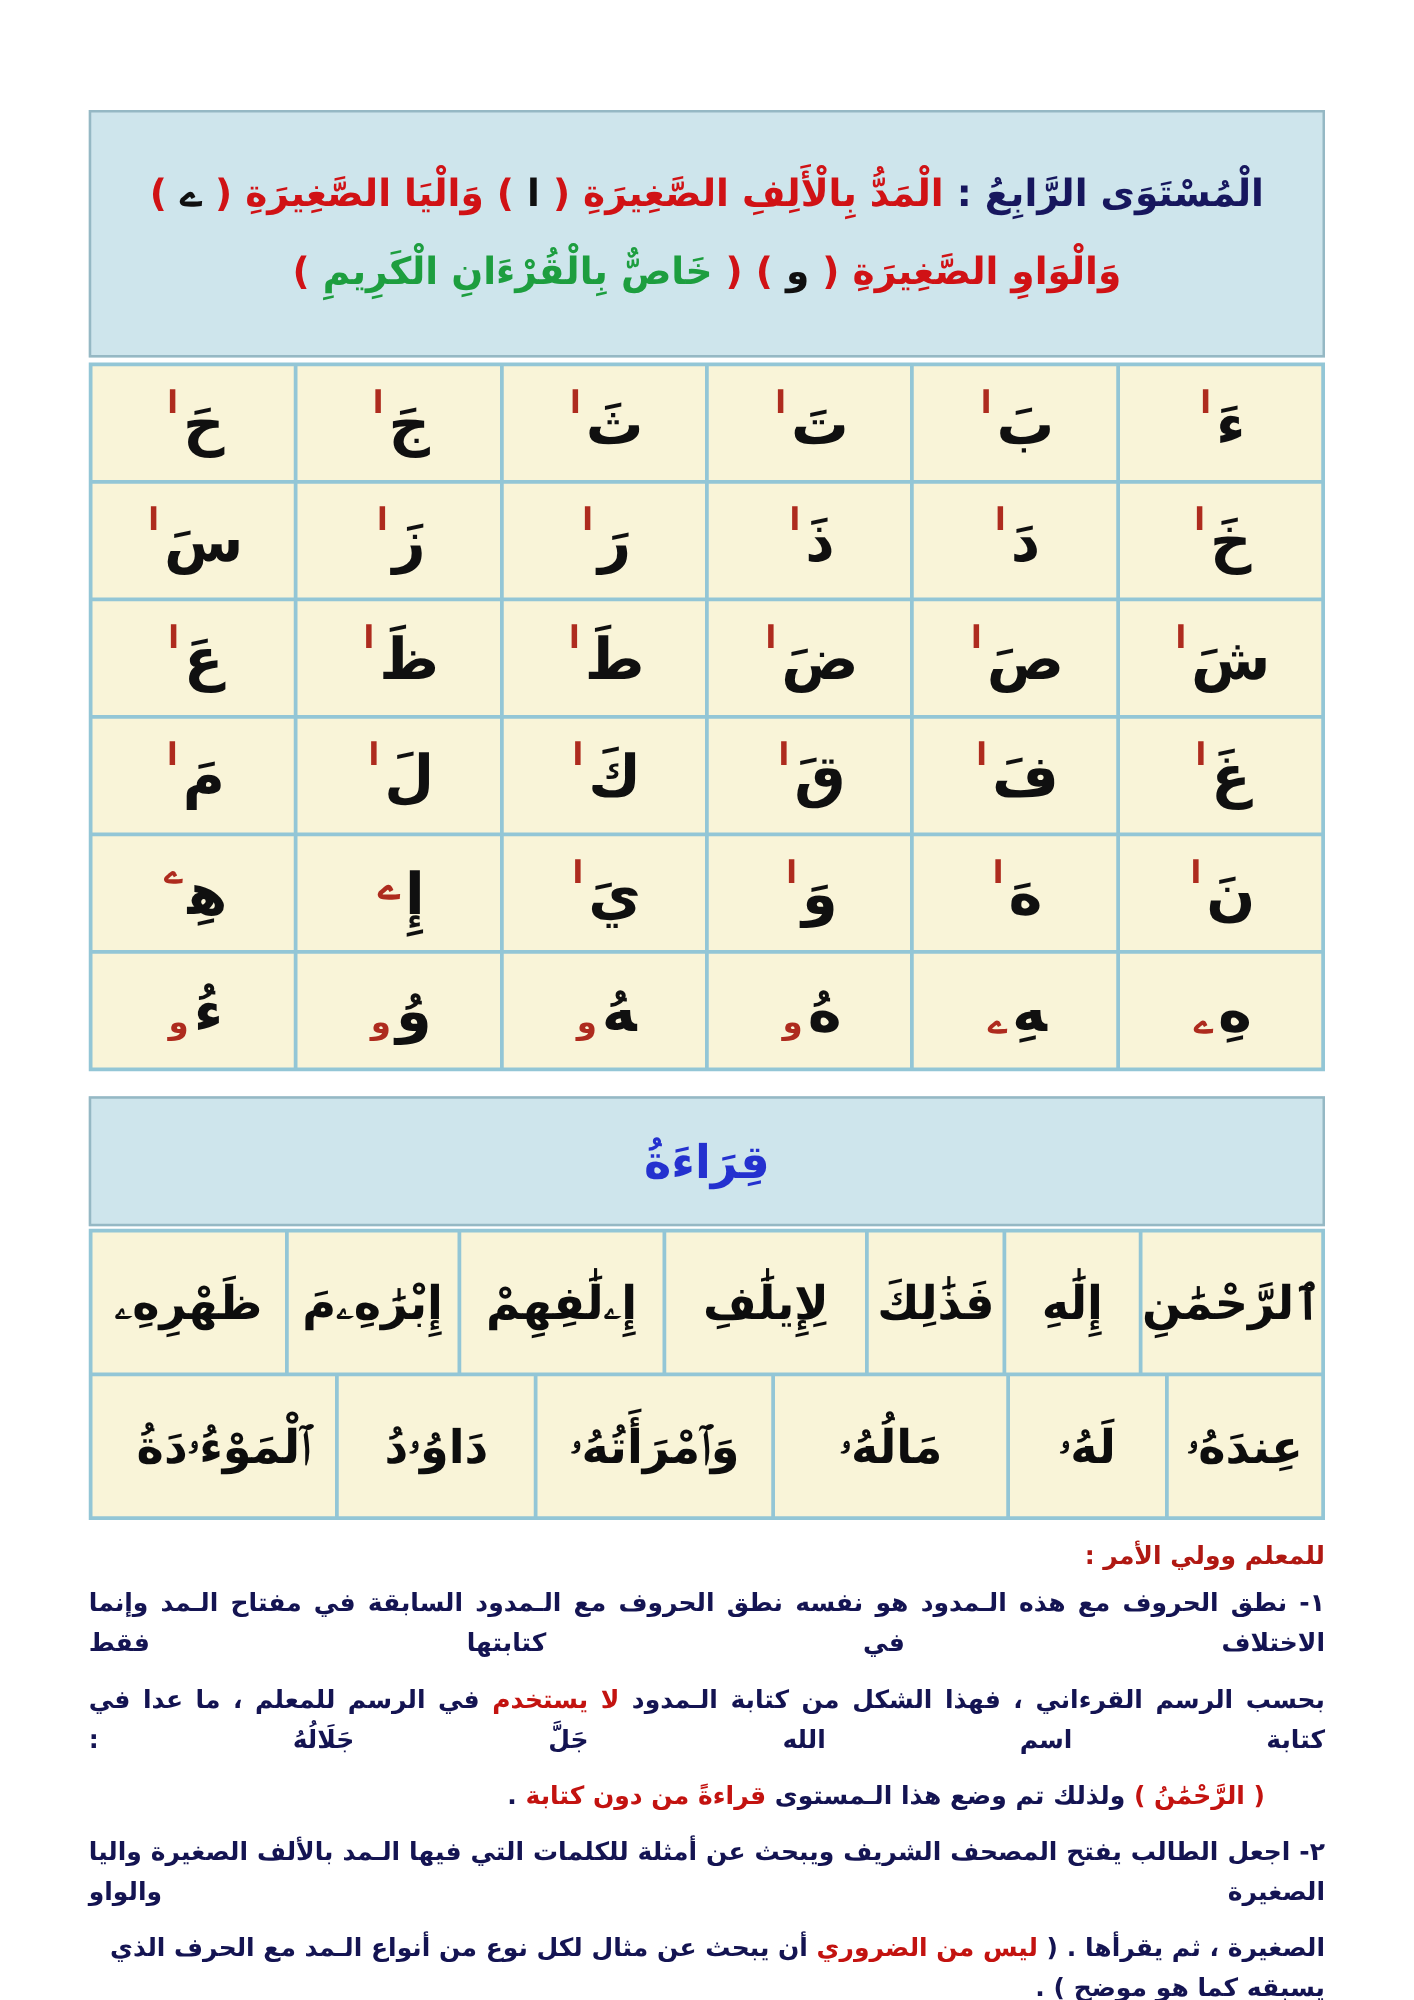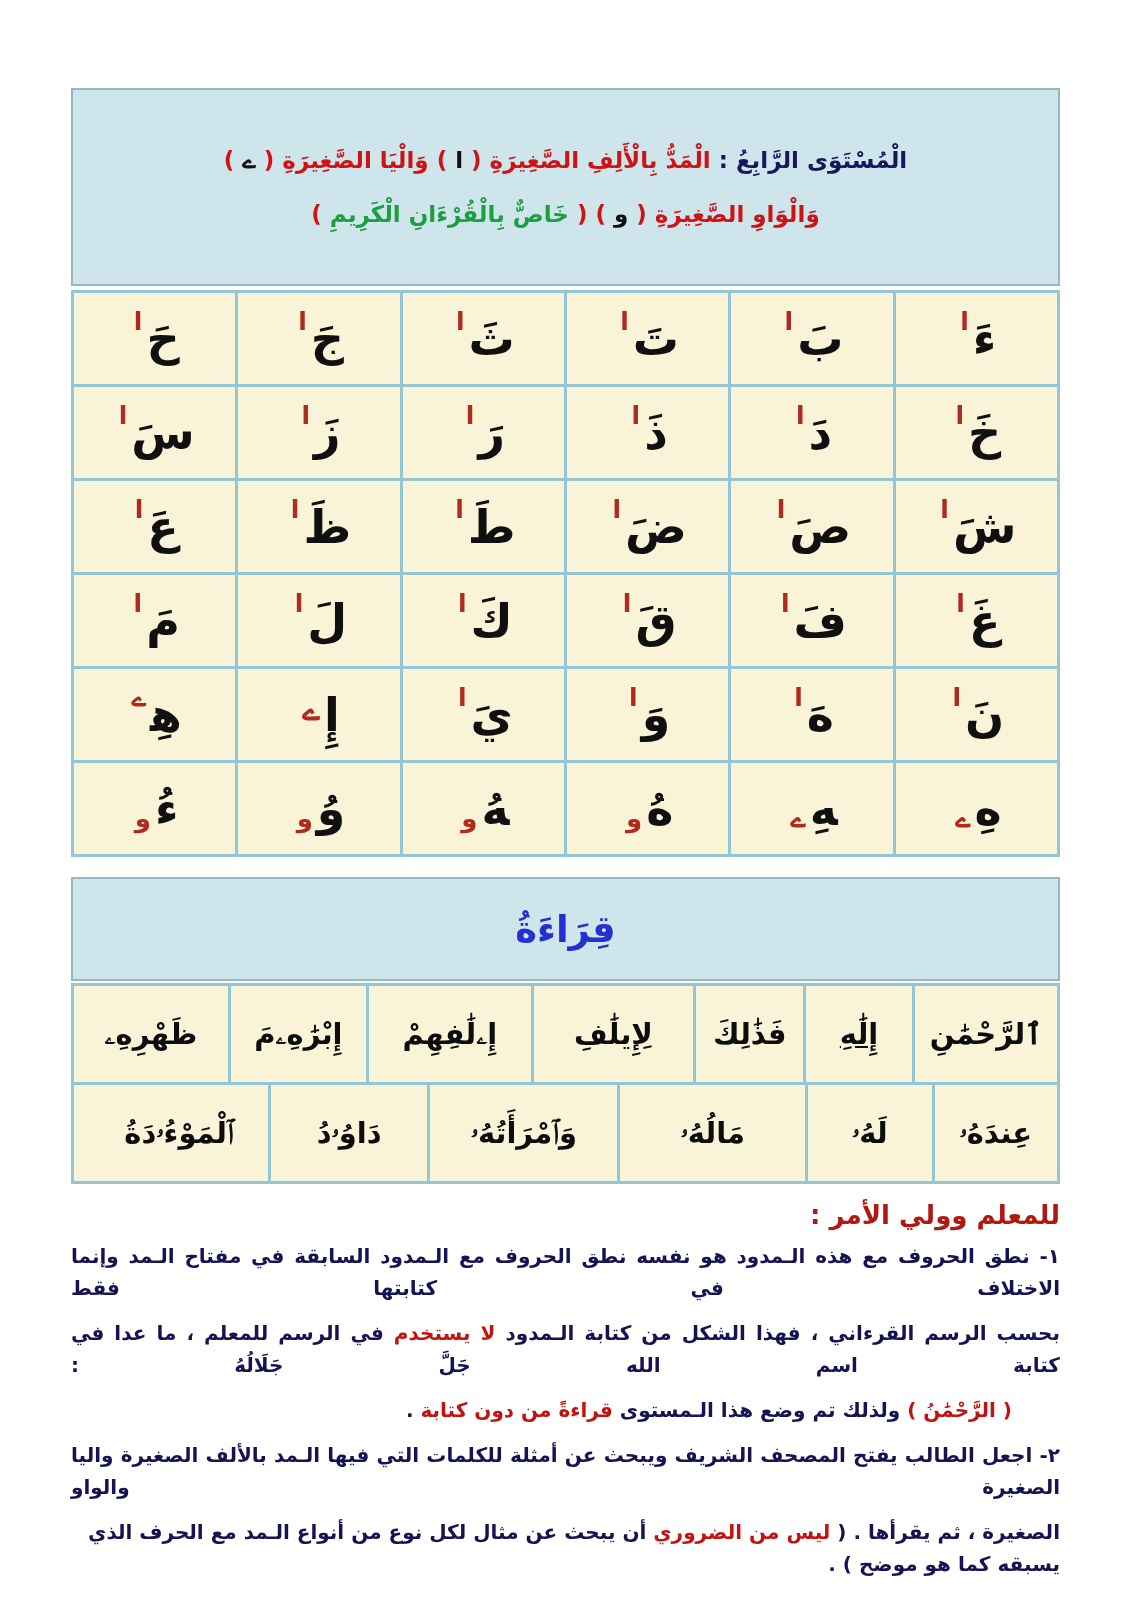--- a/index.html
+++ b/index.html
@@ -5,46 +5,46 @@
   html,body{margin:0;padding:0;}
   body{
     width:1131px;height:1600px;background:#ffffff;
     font-family:"DejaVu Sans",sans-serif;overflow:hidden;position:relative;
   }
   .content{direction:rtl;padding:88px 71px 0 71px;}
 
   
   .box{background:#cee5ec;border:2px solid #95b8c4;box-sizing:border-box;}
   .title-box{height:198px;display:flex;flex-direction:column;justify-content:center;gap:28px;text-align:center;}
-  .title-line{font-weight:bold;font-size:23px;line-height:1.15;text-align:center;}
+  .title-line{font-weight:bold;font-size:30px;line-height:1.15;text-align:center;}
   .words-title{height:104px;margin-top:20px;display:flex;align-items:center;justify-content:center;font-size:37px;font-weight:bold;}
 
   .navy{color:#17175e}
   .red{color:#d01215}
   .green{color:#1d9e3f}
   .blue{color:#2431cf}
   .blk{color:#101010}
 
   
   .grid{background:#93c6d6;padding:3px;display:flex;flex-direction:column;gap:3px;box-sizing:border-box;}
   .letters-grid{margin-top:4px;}
   .words-grid{margin-top:2px;}
   .grid-row{display:flex;gap:3px;}
   .cell{background:#f9f4d8;flex:1 1 0;display:flex;align-items:center;justify-content:center;box-sizing:border-box;}
   .letters-grid .cell{height:91px;}
-  .words-grid .cell{height:96px;font-size:29px;font-weight:bold;color:#0d0d0d;}
+  .words-grid .cell{height:112px;font-size:37px;font-weight:bold;color:#0d0d0d;}
   .letter-blk{font-size:46px;font-weight:bold;color:#101010;line-height:1;}
   .madd{color:#ae2b1e;font-weight:bold;display:inline-block;margin:0 4px;line-height:1;}
   .pos-up{font-size:25px;transform:translateY(-17px);}
   .pos-mid{font-size:30px;transform:translateY(-5px);}
   .pos-low{font-size:26px;transform:translateY(9px);}
 
   
   .notes{margin-top:16px;color:#141452;font-weight:bold;font-size:20px;}
-  .notes-heading{color:#b01812;font-size:26px;text-align:right;margin-bottom:10px;}
+  .notes-heading{color:#b01812;font-size:20px;text-align:right;margin-bottom:10px;}
   .nline{margin-bottom:13px;line-height:1.6;}
   .just{text-align:justify;text-align-last:justify;}
   .ind{text-align:right;padding-right:48px;}
   .ctr{text-align:right;}
   .red-inline{color:#c31310;}
 
   .pagenum{text-align:center;color:#c00000;font-size:25px;font-weight:bold;margin-top:4px;}
 </style>
 </head>
 <body>
@@ -219,21 +219,21 @@
       </div>
     </div>
 
   <div class="box words-title">
     <span class="blue">قِرَاءَةُ </span>
   </div>
 
   <div class="grid words-grid" id="words-grid">
       <div class="grid-row">
         <div class="cell" style="flex: 145 1 0px;">ٱلرَّحْمَٰنِ</div>
-        <div class="cell" style="flex: 108 1 0px; text-decoration: underline;">إِلَٰهِ</div>
+        <div class="cell" style="flex: 108 1 0px;">إِلَٰهِ</div>
         <div class="cell" style="flex: 109 1 0px;">فَذَٰلِكَ</div>
         <div class="cell" style="flex: 163 1 0px;">لِإِيلَٰفِ</div>
         <div class="cell" style="flex: 165 1 0px;">إِۦلَٰفِهِمْ</div>
         <div class="cell" style="flex: 138 1 0px;">إِبْرَٰهِۦمَ</div>
         <div class="cell" style="flex: 157 1 0px;">ظَهْرِهِۦ</div>
       </div>
       <div class="grid-row">
         <div class="cell" style="flex: 108 1 0px;">عِندَهُۥ</div>
         <div class="cell" style="flex: 109 1 0px;">لَهُۥ</div>
         <div class="cell" style="flex: 163 1 0px;">مَالُهُۥ</div>

